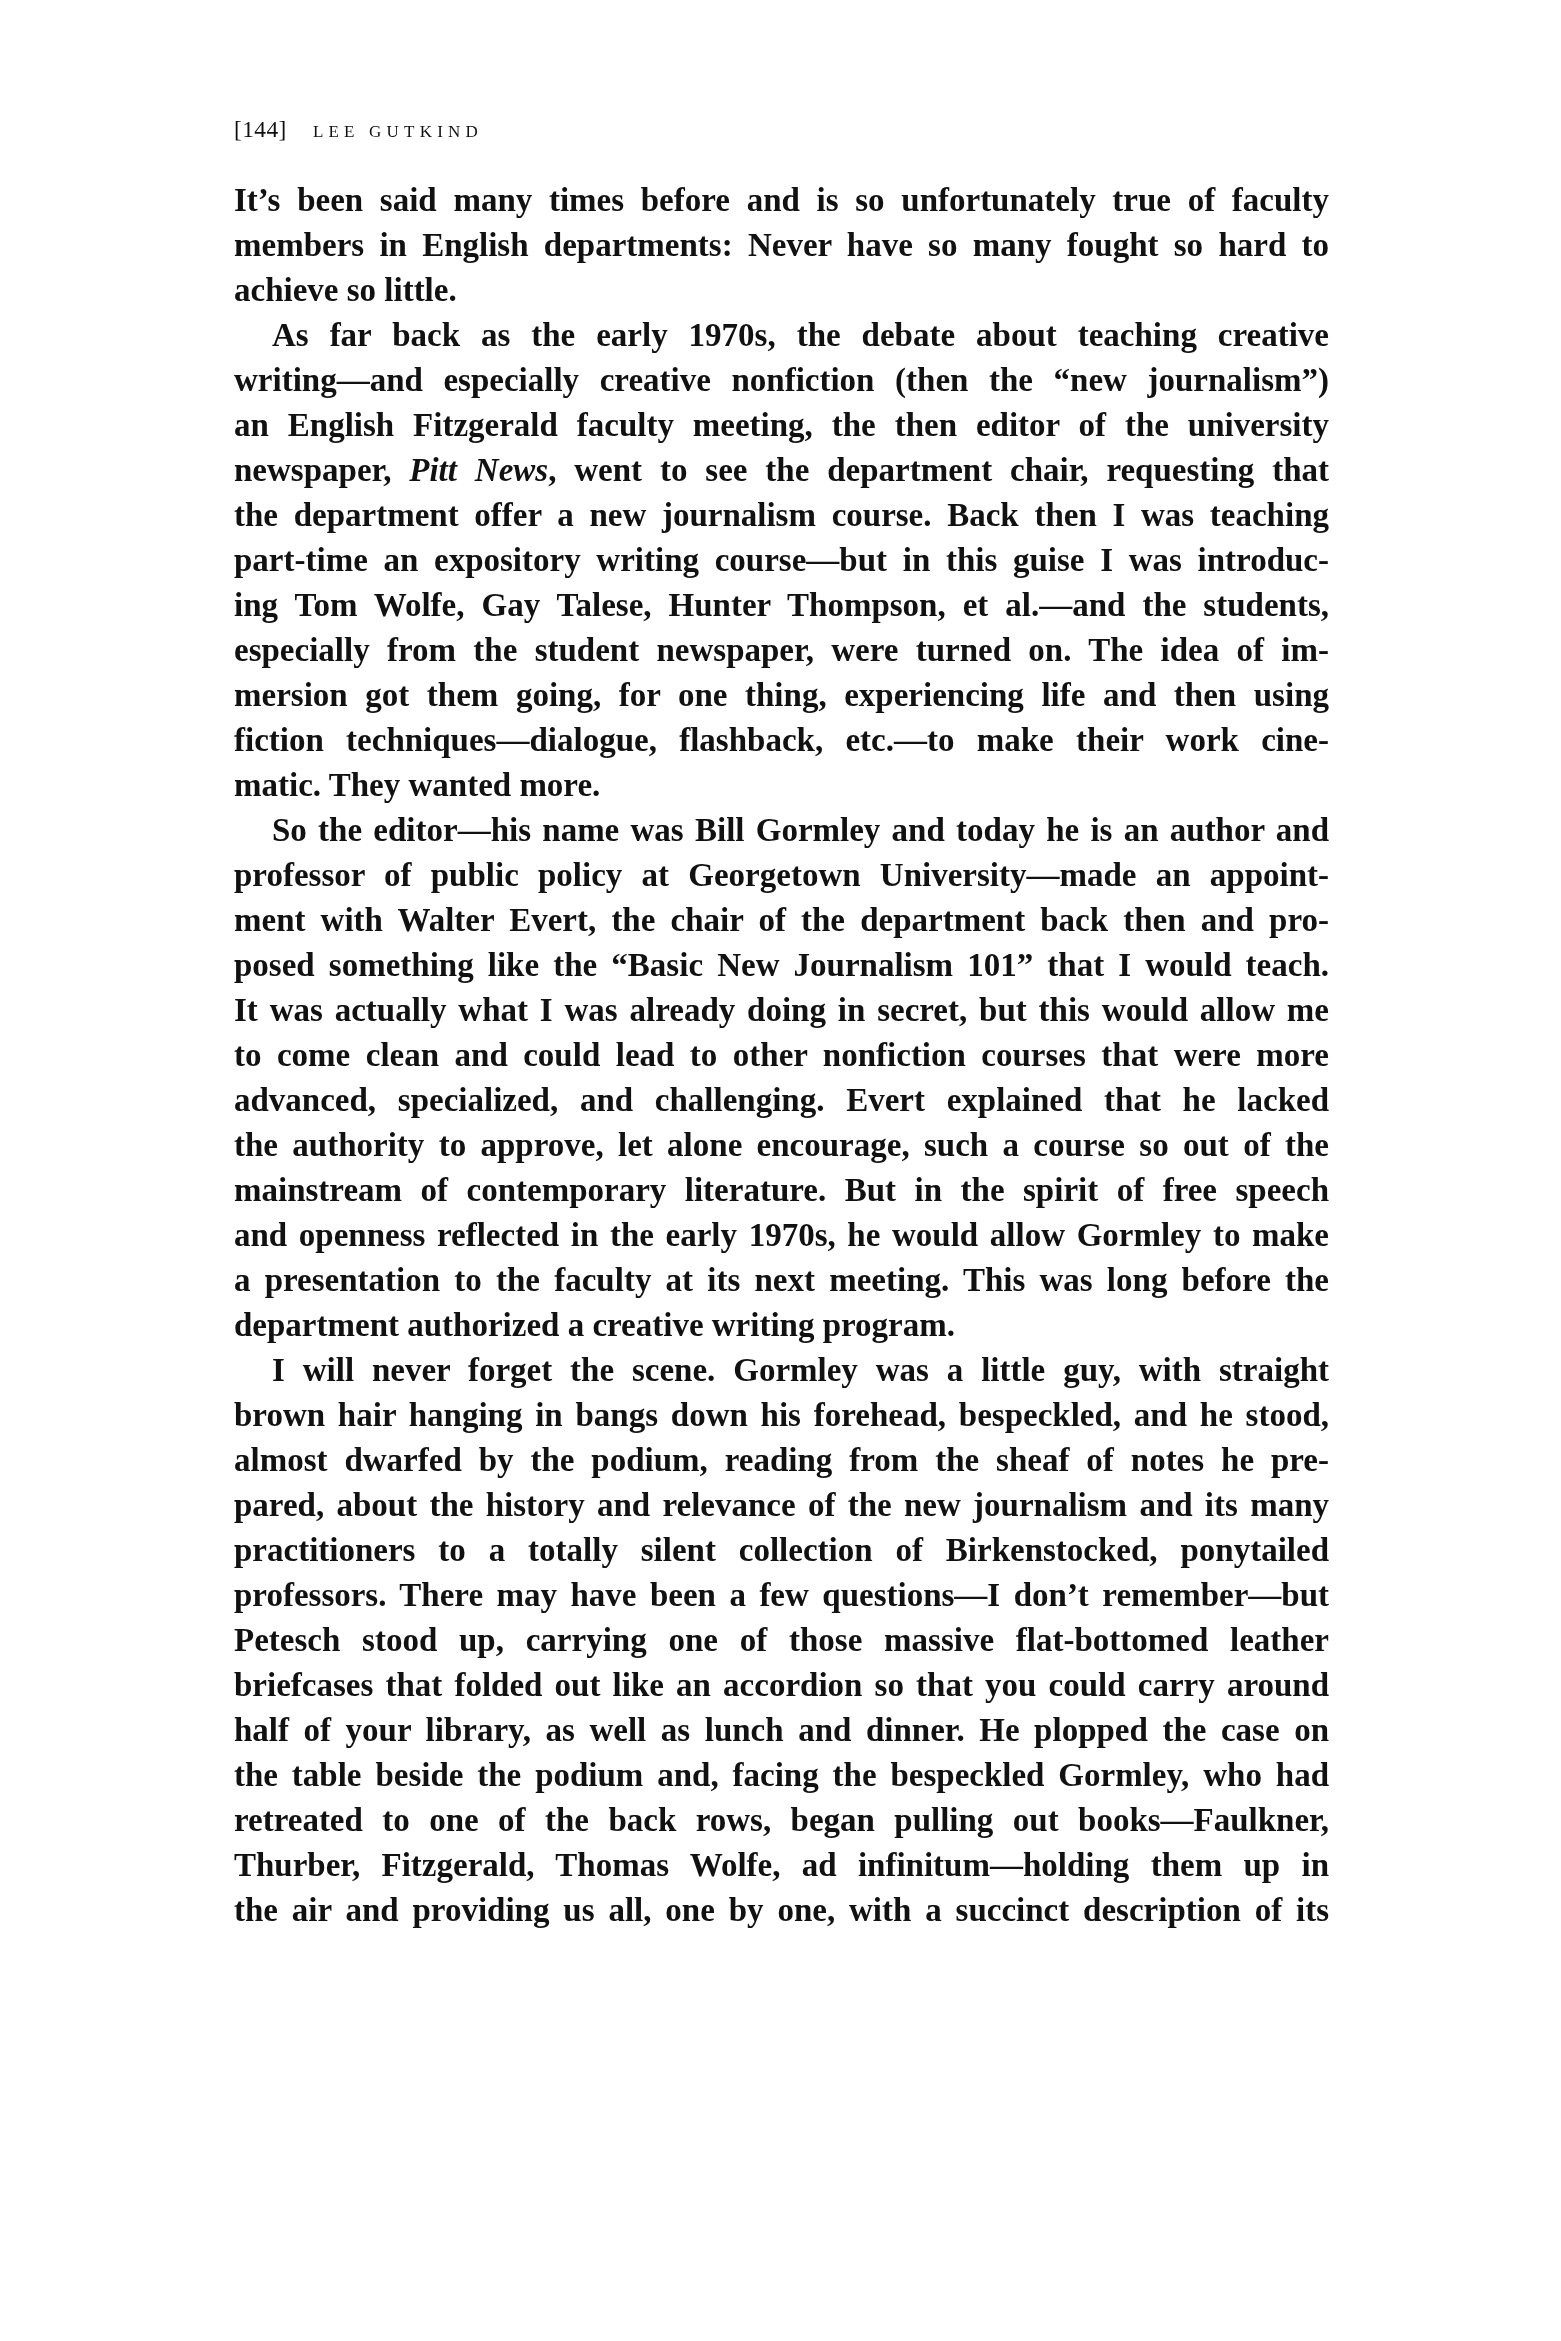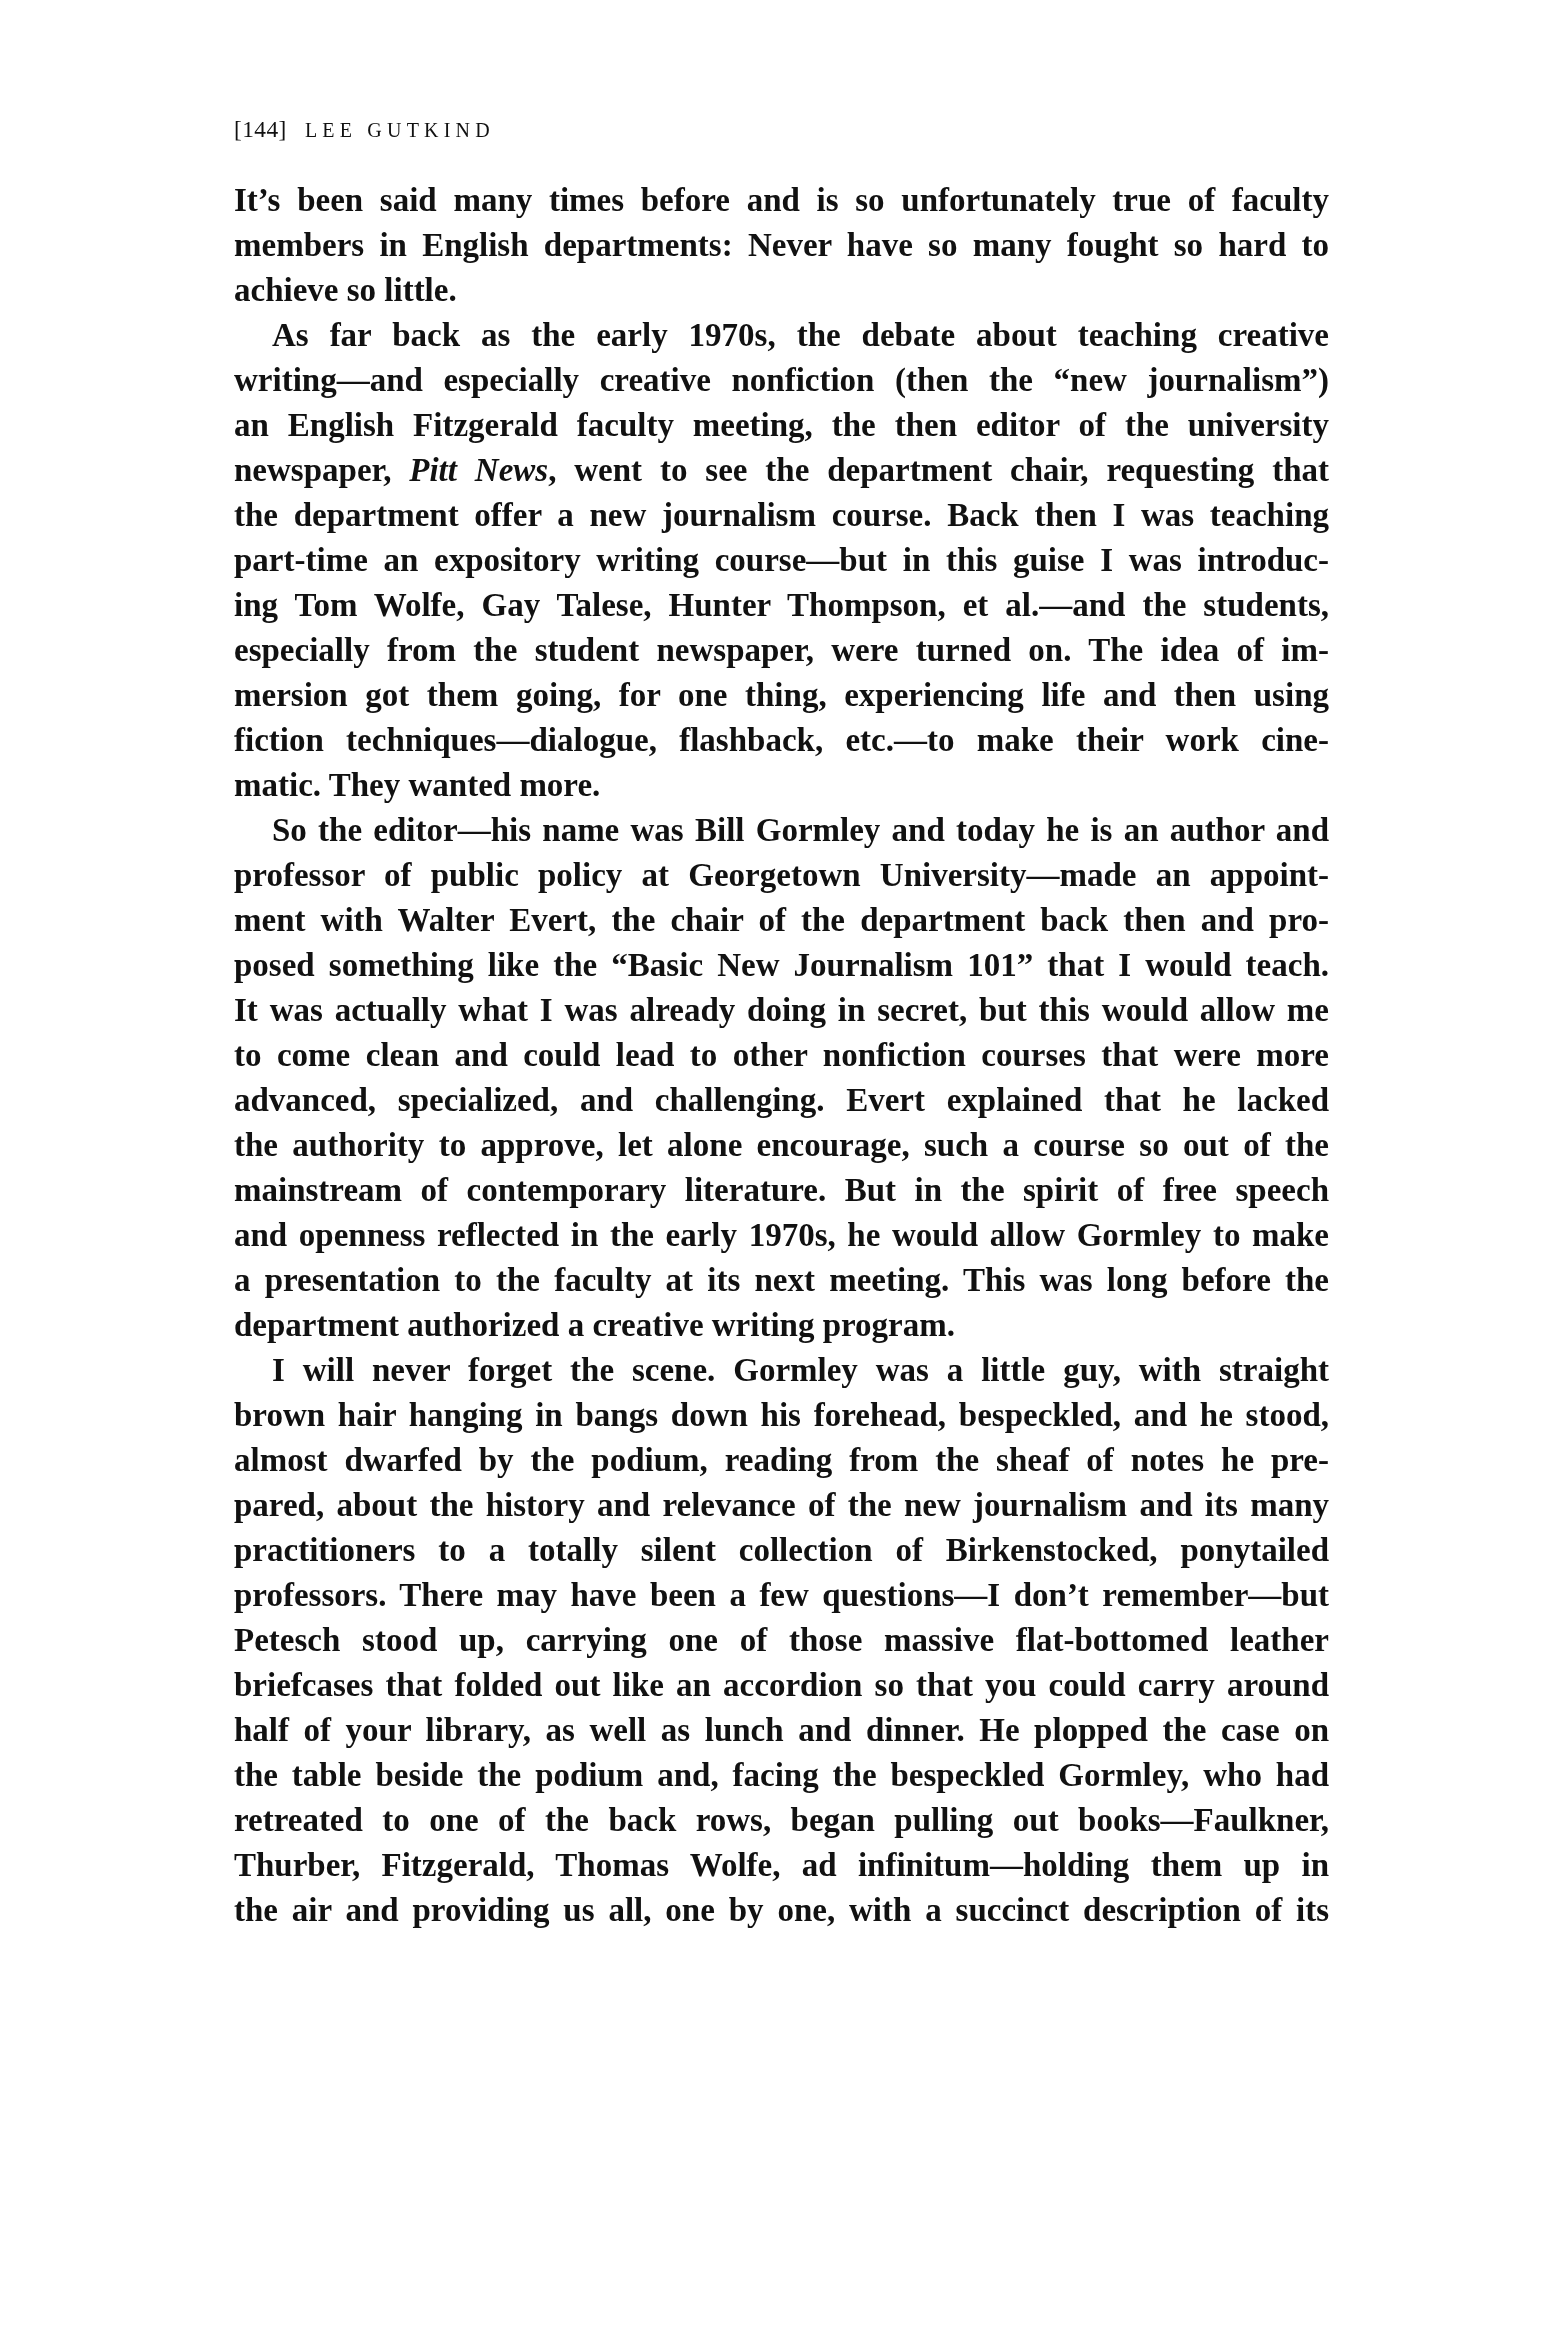--- a/index.html
+++ b/index.html
@@ -6,22 +6,22 @@
   body { width: 1561px; height: 2342px; position: relative; overflow: hidden; }
   .page {
     position: absolute; left: 234px; top: 0; width: 1095px;
     font-family: "Liberation Serif", "DejaVu Serif", serif;
     color: #111111;
   }
   .running-head {
     position: absolute; top: 116px; left: 0;
     font-size: 23.4px; letter-spacing: 0.4px; white-space: nowrap;
   }
-  .running-head .folio { margin-right: 12px; }
-  .running-head .author { letter-spacing: 5.2px; font-size: 20px; }
+  .running-head .folio { margin-right: 20px; }
+  .running-head .author { letter-spacing: 5.2px; font-size: 17px; }
   .body-text { position: absolute; top: 178px; left: 0; width: 1095px; font-weight: bold; }
   .line {
     display: block; height: 45px; line-height: 45px;
     font-size: 33px; white-space: nowrap;
     text-align: justify; text-align-last: justify;
     overflow: visible;
   }
   .line.last { text-align-last: left; }
   .line.indent { padding-left: 38px; }
   .line i { font-style: italic; }

